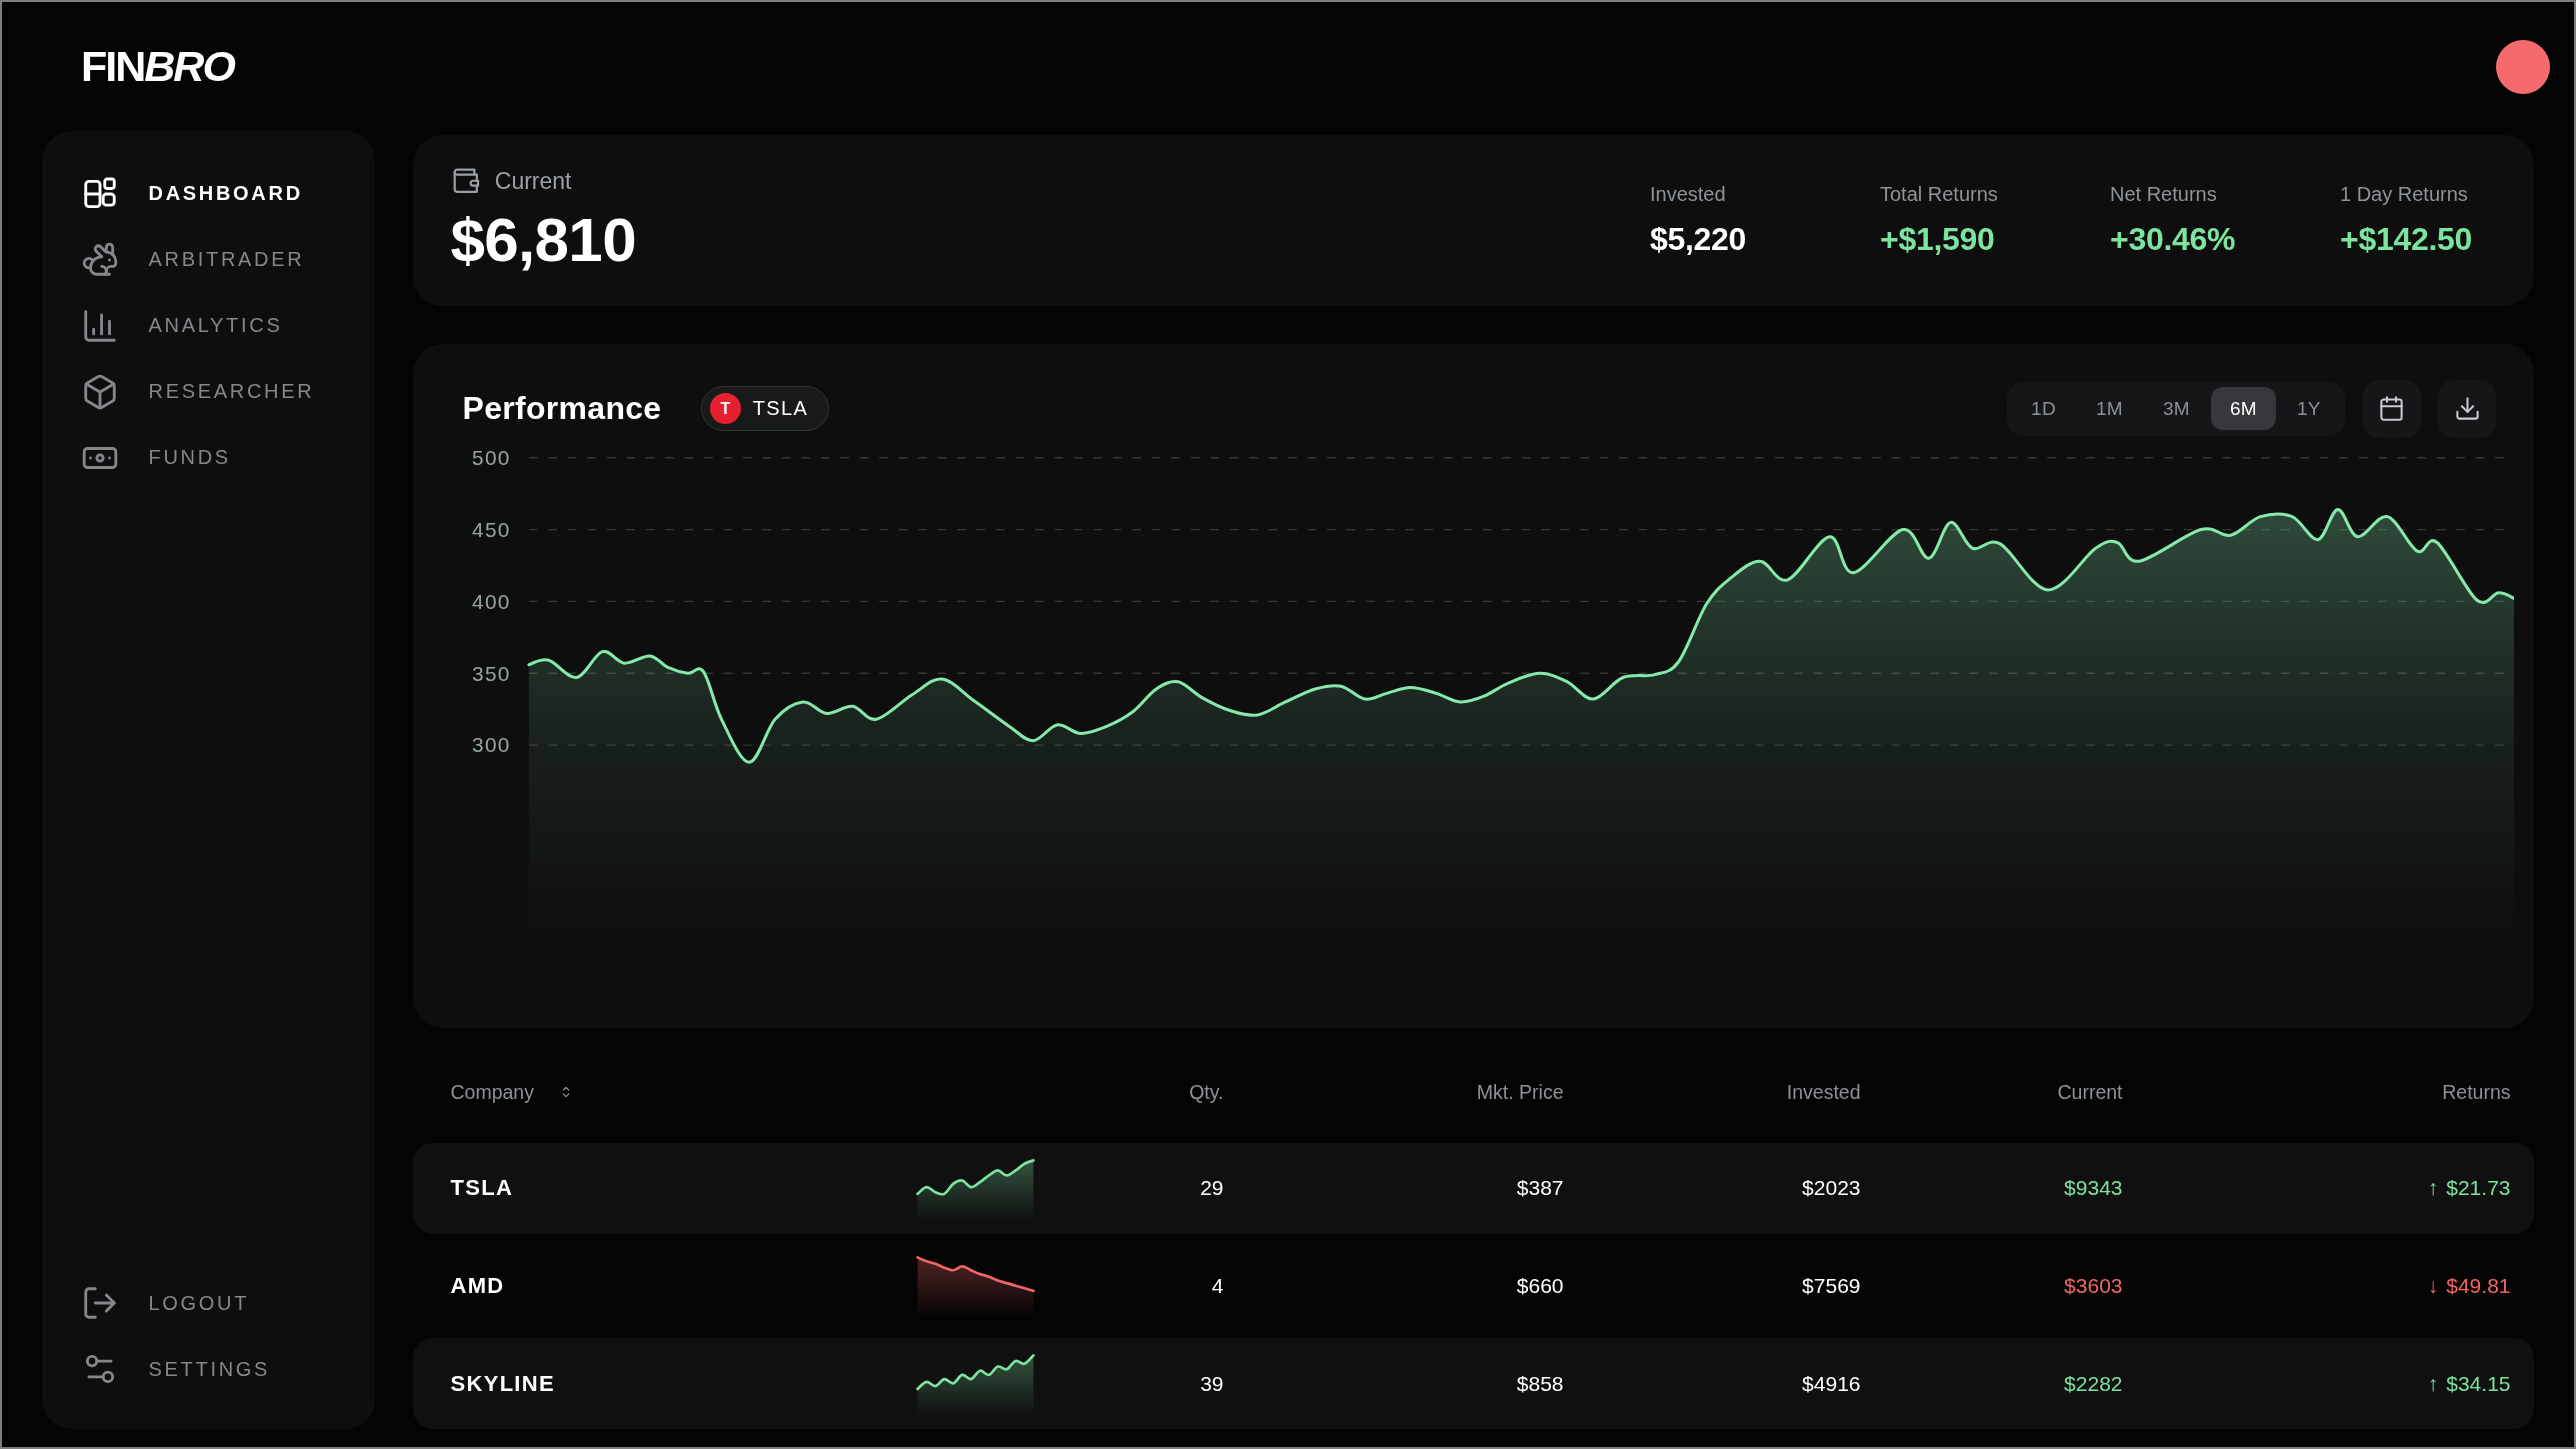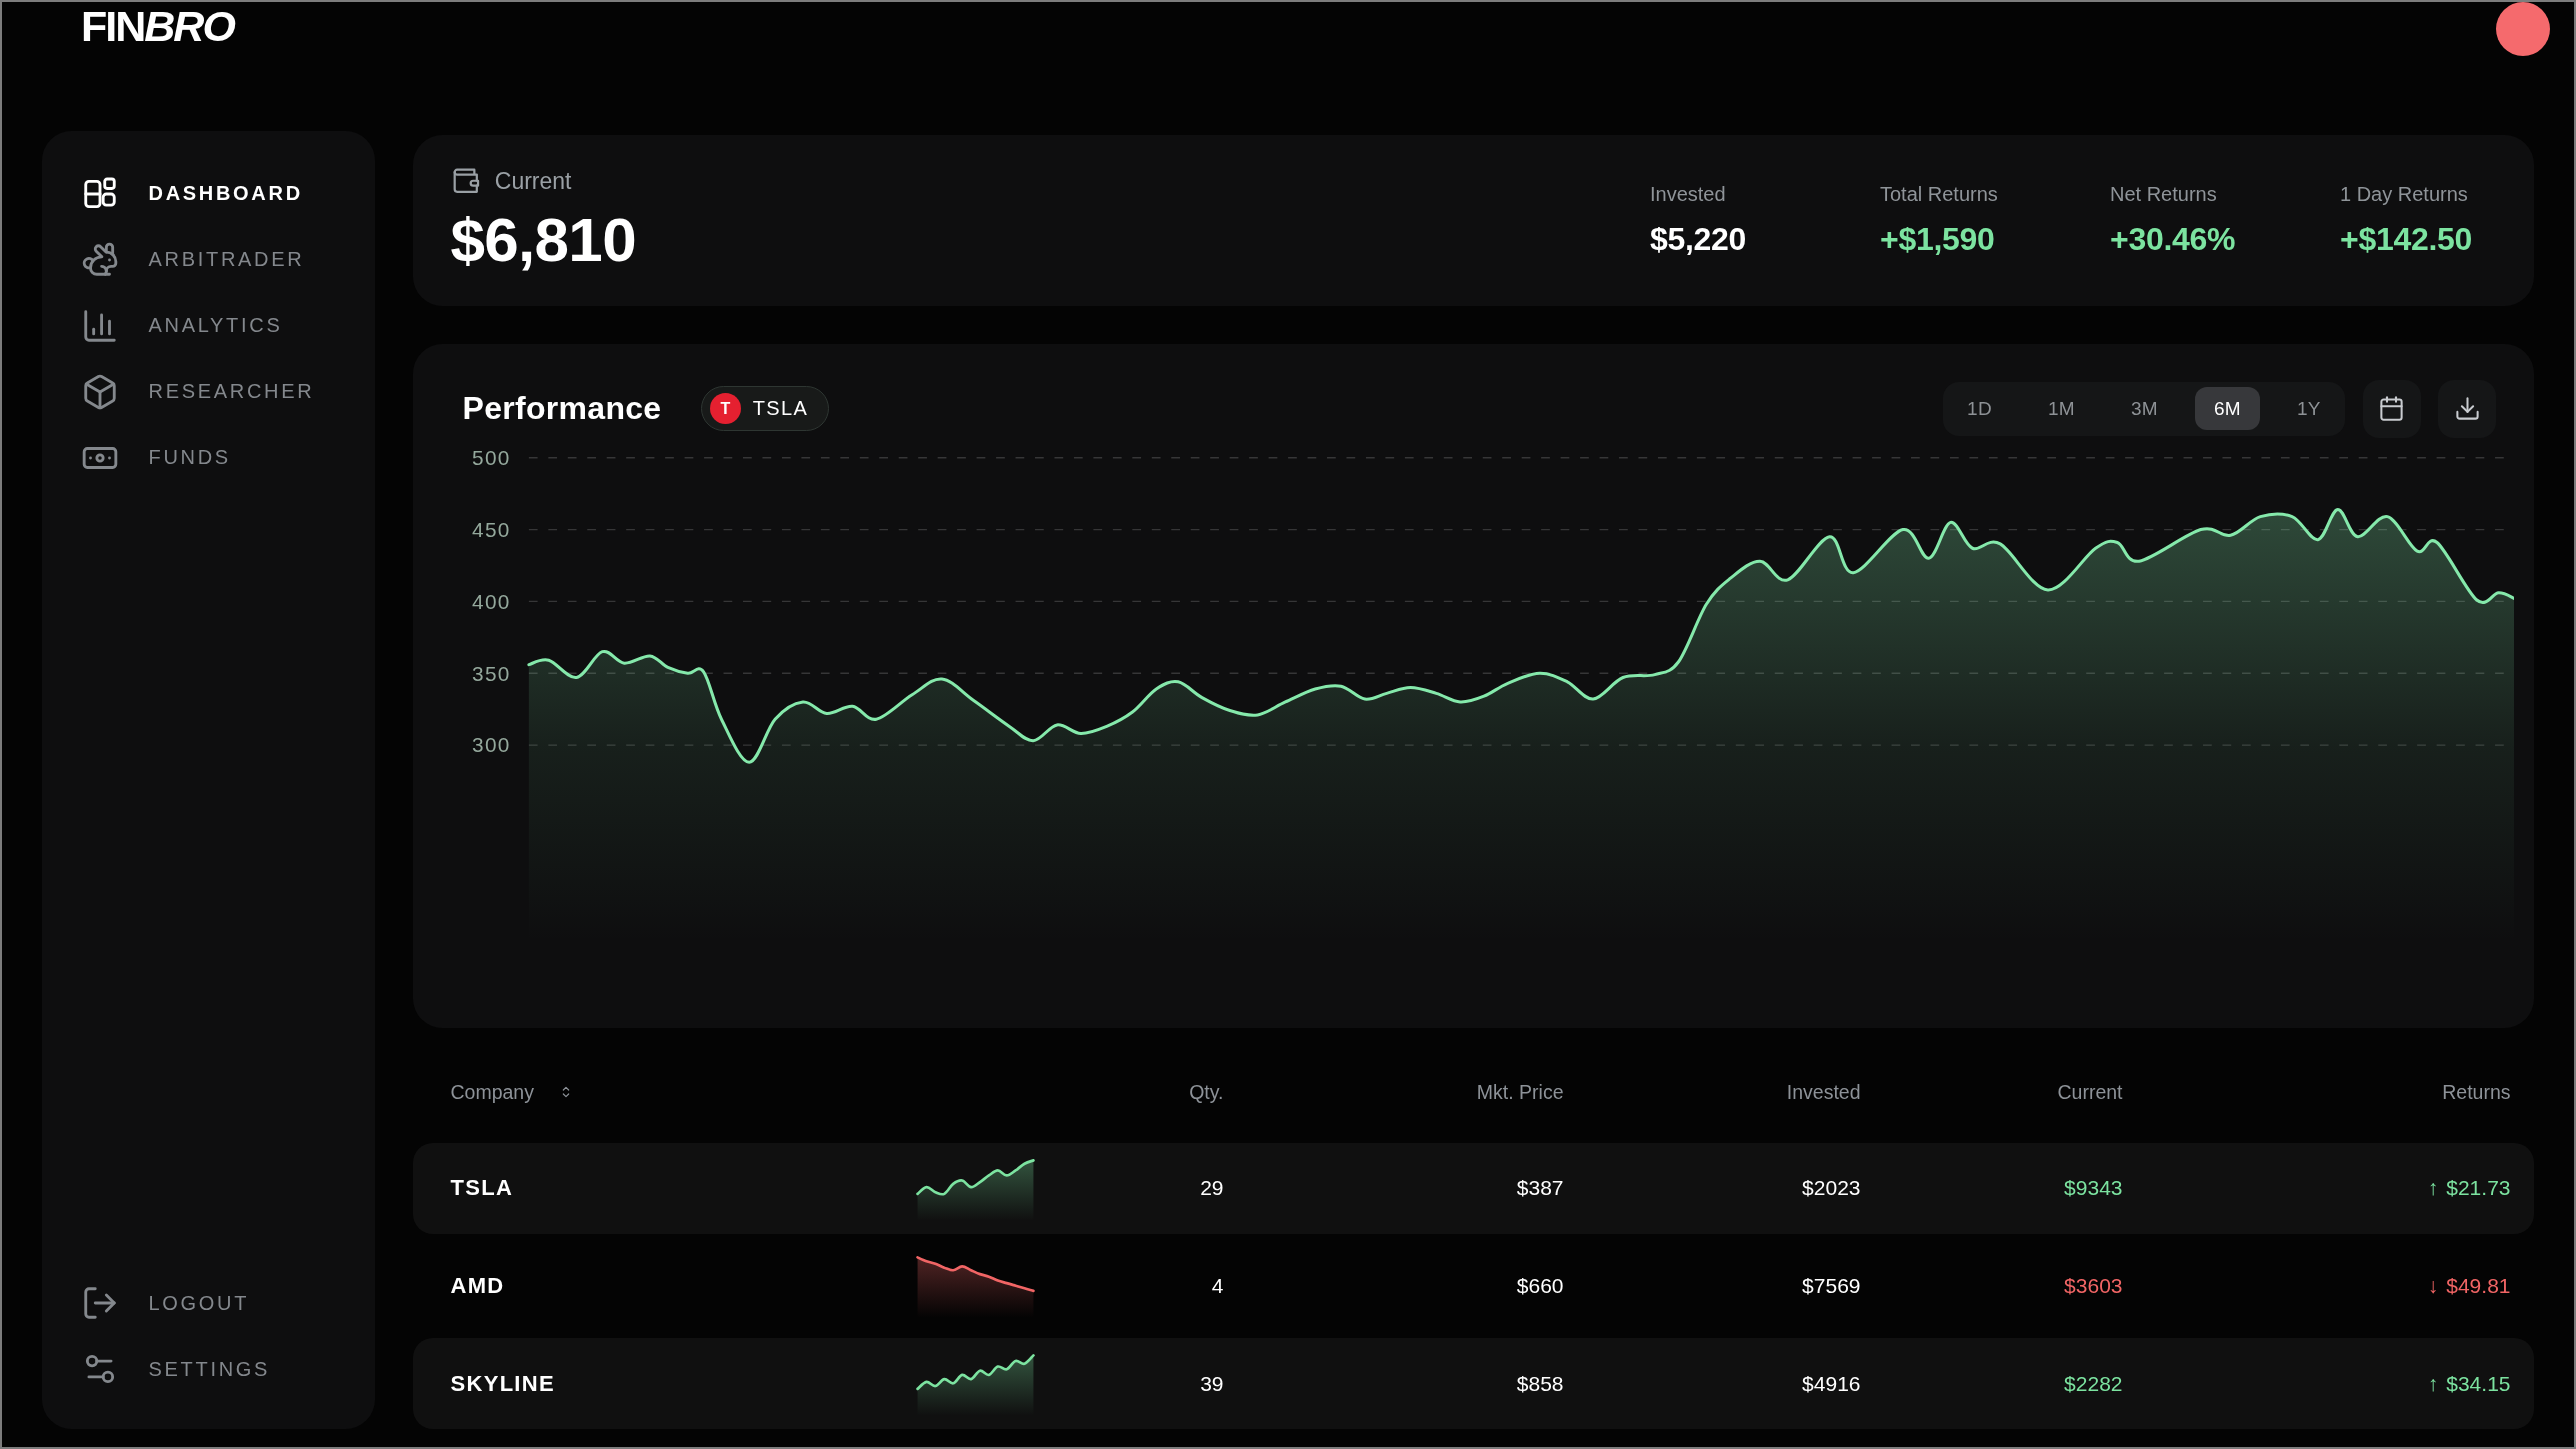--- a/index.html
+++ b/index.html
@@ -3,21 +3,21 @@
 <meta charset="utf-8">
 <style>
   html,body{margin:0;padding:0}
   body{
     width:2576px;height:1449px;box-sizing:border-box;overflow:hidden;
     background:#040404;color:#fff;
     font-family:"Liberation Sans",sans-serif;
     border:2px solid #7d7d7d;position:relative;
   }
   
-  .topbar{height:129px;display:flex;align-items:flex-start;justify-content:space-between;padding:0 24px 0 79px}
+  .topbar{height:129px;display:flex;align-items:center;justify-content:space-between;padding:0 24px 0 79px}
   .logo{font-size:43px;font-weight:800;letter-spacing:-2px;display:flex}
   .logo .bro{font-style:italic}
   .avatar{width:54px;height:54px;border-radius:50%;}
   
   .layout{display:flex;gap:38px;padding:0 40px;align-items:flex-end}
   .card{background:#0e0e0f;border-radius:29.5px;box-sizing:border-box}
   
   .sidebar{width:338px;height:1298px;padding:29.5px 0 27px;display:flex;flex-direction:column}
   .nav-item{display:flex;align-items:center;gap:29.5px;padding:0 39px;height:66px;color:#84888d;
     font-size:20px;letter-spacing:2.7px;font-weight:500;cursor:pointer;white-space:nowrap}
@@ -37,21 +37,21 @@
   
   .perf{margin-top:38px;height:684px;padding:34px 38px 0;position:relative}
   .perf-head{display:flex;align-items:center}
   .perf-title{font-size:32px;font-weight:600;letter-spacing:0.3px}
   .ticker-badge{margin-left:28px;display:flex;align-items:center;gap:12px;background:#181a19;
     border:1.3px solid #2e3632;border-radius:670px;padding:6px 20px 6px 7.4px}
   .badge-dot{width:31px;height:31px;border-radius:50%;display:flex;align-items:center;justify-content:center;
     font-size:16px;font-weight:700;color:#fff}
   .badge-sym{font-size:20px;letter-spacing:1.3px}
   .controls{margin-left:auto;display:flex;gap:17.4px;align-items:center}
-  .seg{display:flex;background:#151617;border-radius:16px;padding:5.4px;gap:18px}
+  .seg{display:flex;background:#151617;border-radius:16px;padding:5.4px;gap:2px}
   .seg button{background:none;border:none;color:#8e9296;font-size:19px;padding:10.7px 19px;border-radius:12px;
     font-family:inherit;cursor:pointer;letter-spacing:0.3px}
   .seg button.active{background:#37383b;color:#fff}
   .icon-btn{width:58px;height:58px;border-radius:16px;background:#151617;display:flex;align-items:center;
     justify-content:center;border:none;cursor:pointer}
   .icon-btn svg{width:27px;height:27px;color:#c9ccd0}
   .chart-wrap{position:absolute;left:38px;right:20px;top:101px;height:537px}
   .chart-wrap svg{width:100%;height:100%;display:block}
   
   .holdings{margin-top:37px}

